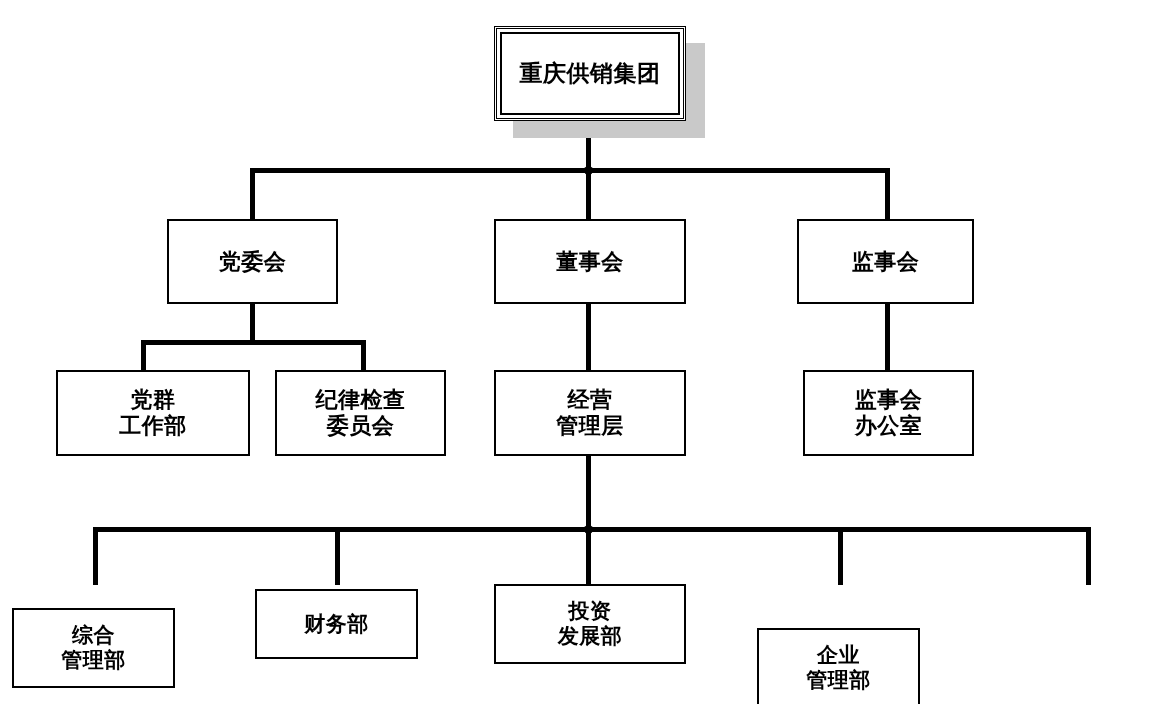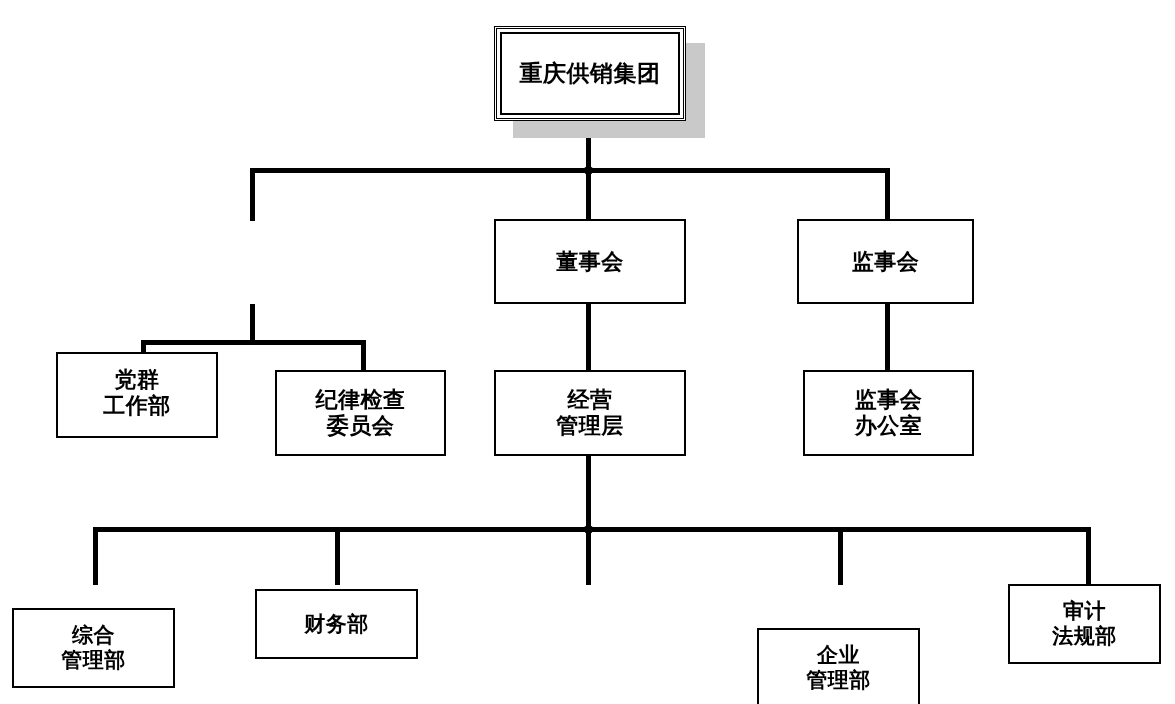--- a/index.html
+++ b/index.html
@@ -95,39 +95,42 @@
 
   <div class="conn conn-v" style="left:586px; top:121px; width:5px; height:52px;"></div>
 
   <div class="conn conn-h" style="left:250px; top:168px; width:640px; height:5px;"></div>
   <div class="junction-dot" style="left:584px; top:166px;"></div>
 
   <div class="conn conn-v" style="left:250px; top:168px; width:5px; height:53px;"></div>
   <div class="conn conn-v" style="left:586px; top:168px; width:5px; height:53px;"></div>
   <div class="conn conn-v" style="left:885px; top:168px; width:5px; height:53px;"></div>
 
+  <div class="node node-l2" style="left:167px; top:219px; width:171px; height:85px;">
+    <span class="node-label">党委会</span>
+  </div>
 
   <div class="node node-l2" style="left:494px; top:219px; width:192px; height:85px;">
     <span class="node-label">董事会</span>
   </div>
 
   <div class="node node-l2" style="left:797px; top:219px; width:177px; height:85px;">
     <span class="node-label">监事会</span>
   </div>
 
   <div class="conn conn-v" style="left:250px; top:304px; width:5px; height:40px;"></div>
   <div class="conn conn-h" style="left:141px; top:340px; width:225px; height:5px;"></div>
   <div class="conn conn-v" style="left:141px; top:340px; width:5px; height:32px;"></div>
   <div class="conn conn-v" style="left:361px; top:340px; width:5px; height:32px;"></div>
 
   <div class="conn conn-v" style="left:586px; top:304px; width:5px; height:68px;"></div>
 
   <div class="conn conn-v" style="left:885px; top:304px; width:5px; height:68px;"></div>
 
-  <div class="node node-l3" style="left:56px; top:352px; width:162px; height:86px;font-family:Liberation Mono, monospace;">
+  <div class="node node-l3" style="left:56px; top:370px; width:194px; height:86px;">
     <span class="node-label">党群
 工作部</span>
   </div>
 
   <div class="node node-l3" style="left:494px; top:370px; width:192px; height:86px;">
     <span class="node-label">经营
 管理层</span>
   </div>
 
   <div class="node node-l3" style="left:275px; top:370px; width:171px; height:86px;">
@@ -153,24 +156,24 @@
 
   <div class="node node-l4" style="left:12px; top:584px; width:163px; height:80px;margin-top:24px;">
     <span class="node-label">综合
 管理部</span>
   </div>
 
   <div class="node node-l4" style="left:255px; top:589px; width:163px; height:70px;justify-content:center;">
     <span class="node-label">财务部</span>
   </div>
 
+  <div class="node node-l4" style="left:494px; top:584px; width:192px; height:80px;">
+    <span class="node-label">投资
+发展部</span>
+  </div>
 
   <div class="node node-l4" style="left:757px; top:584px; width:163px; height:80px;margin-top:44px;">
     <span class="node-label">企业
 管理部</span>
   </div>
 
-  <div class="node node-l4" style="left:1008px; top:584px; width:153px; height:80px;">
-    <span class="node-label">审计
-法规部</span>
-  </div>
 
 </div>
 
 </body></html>

